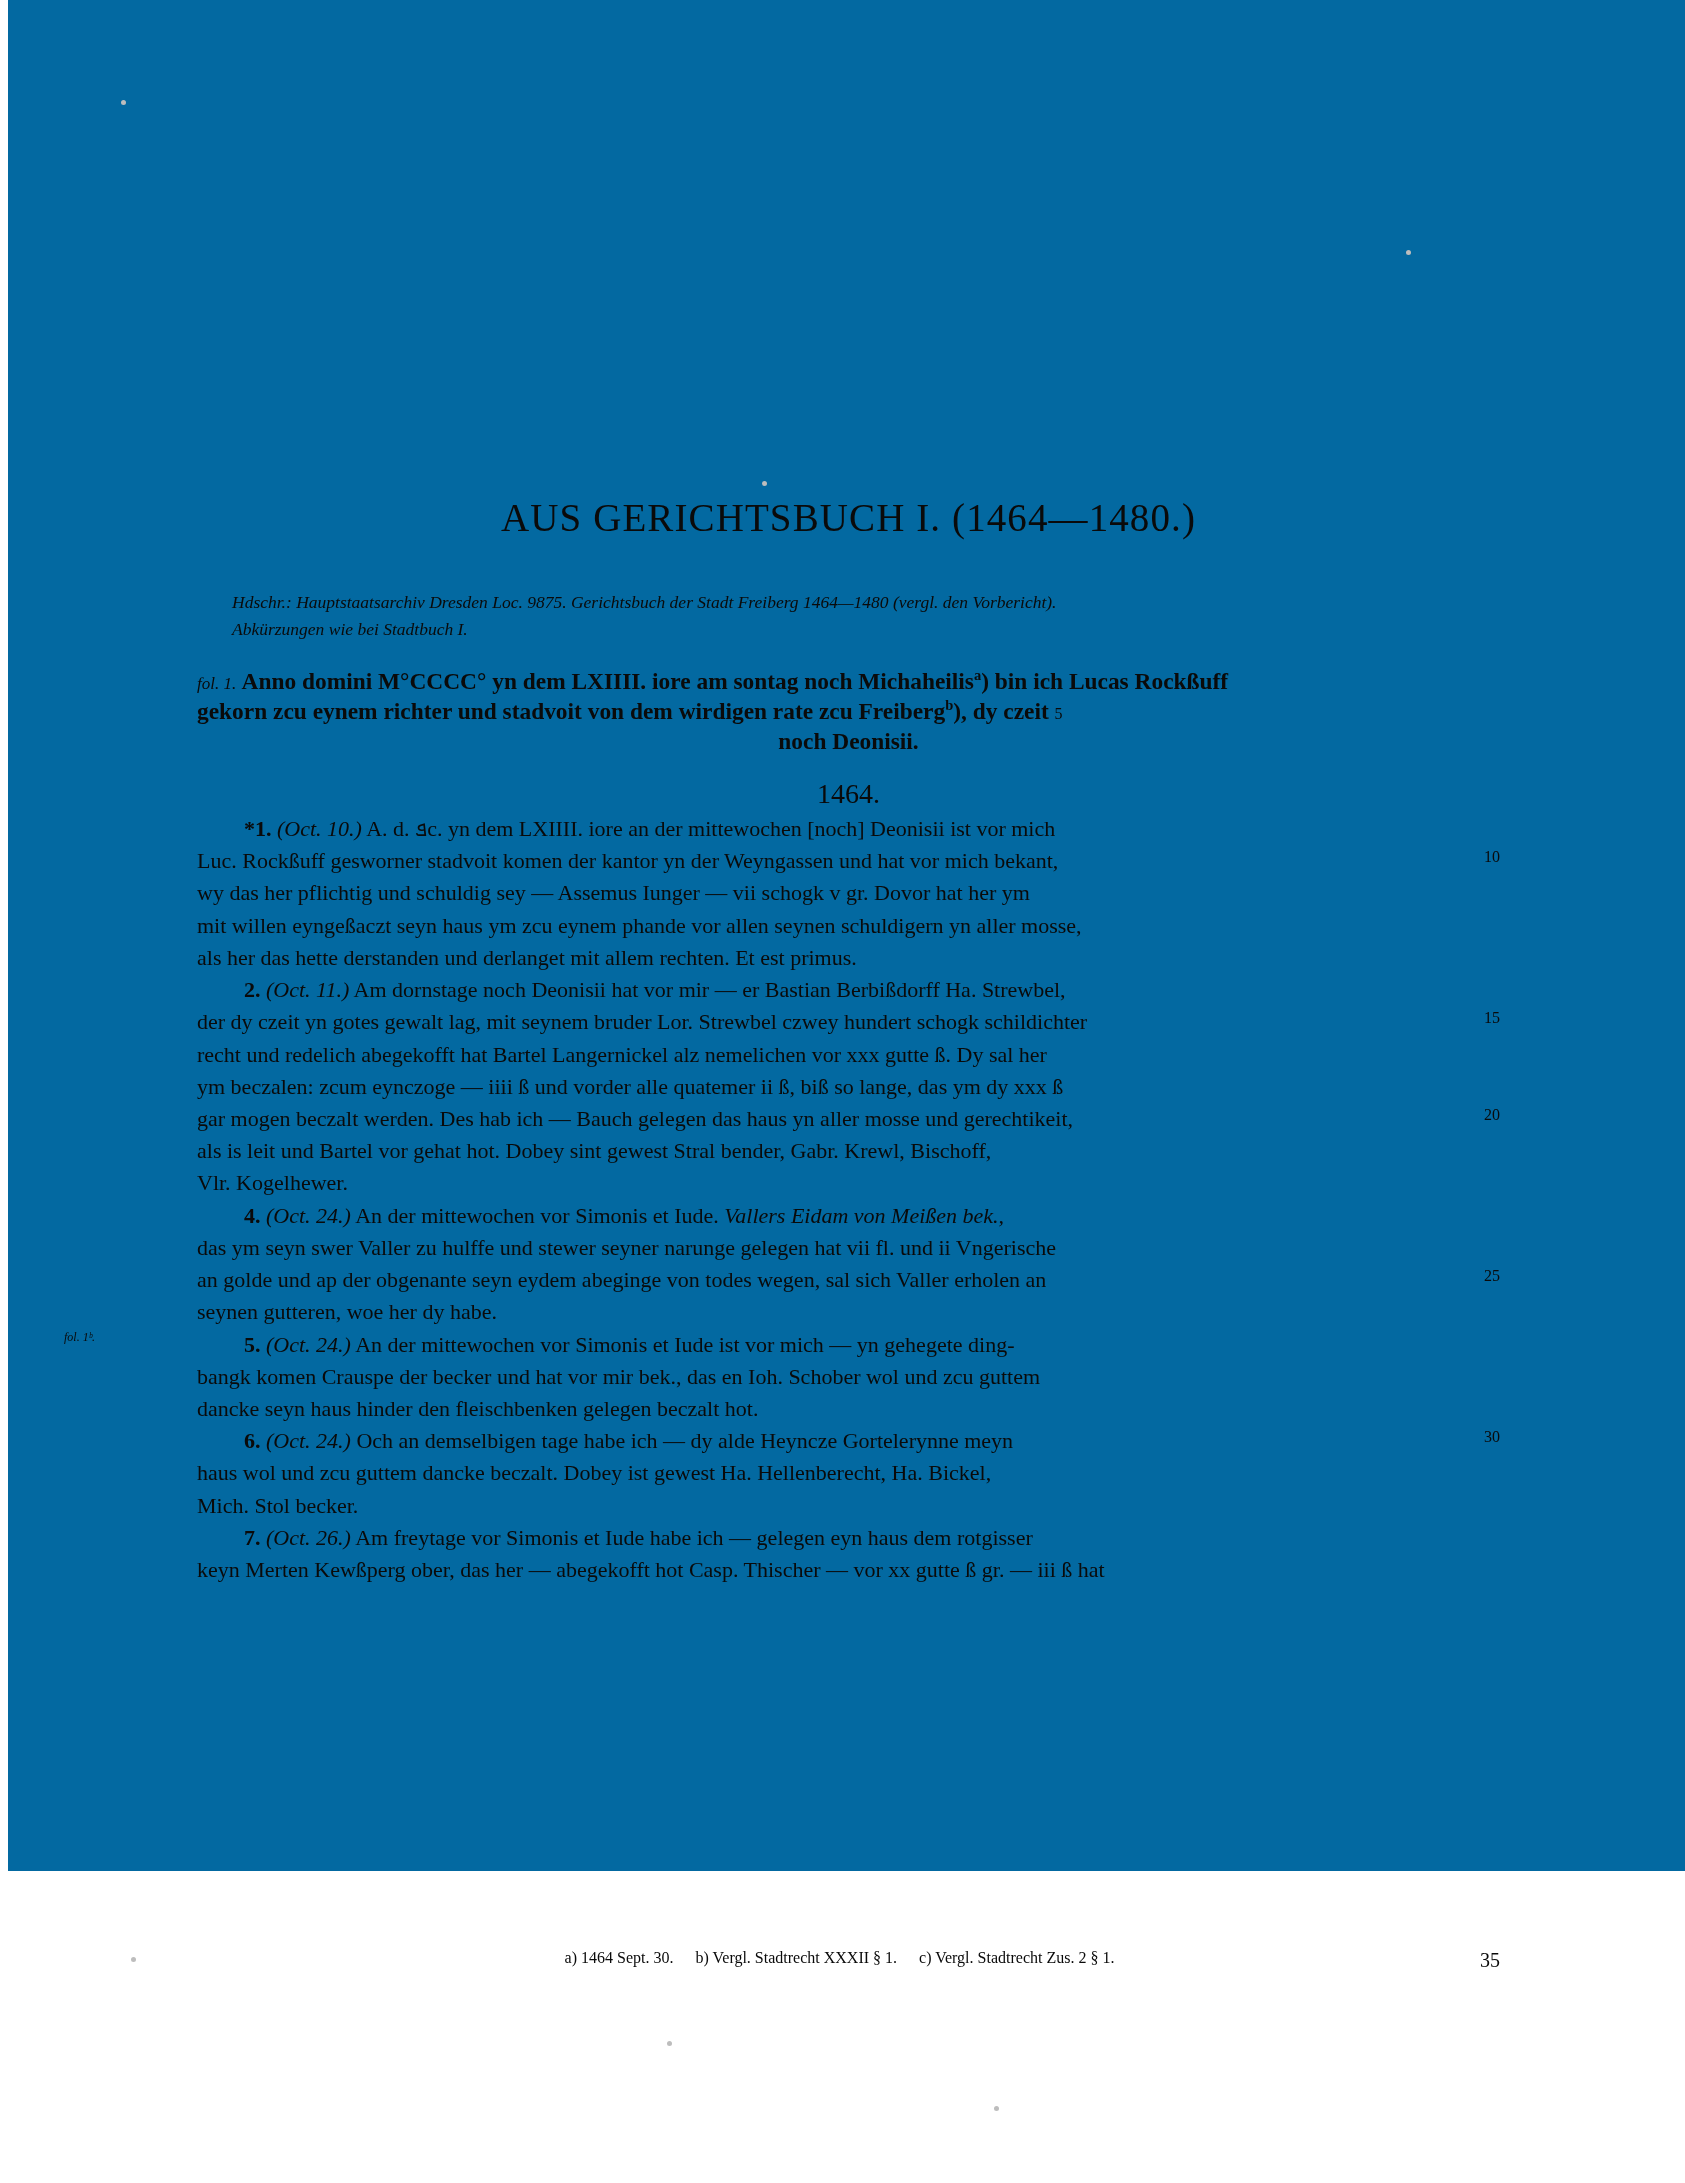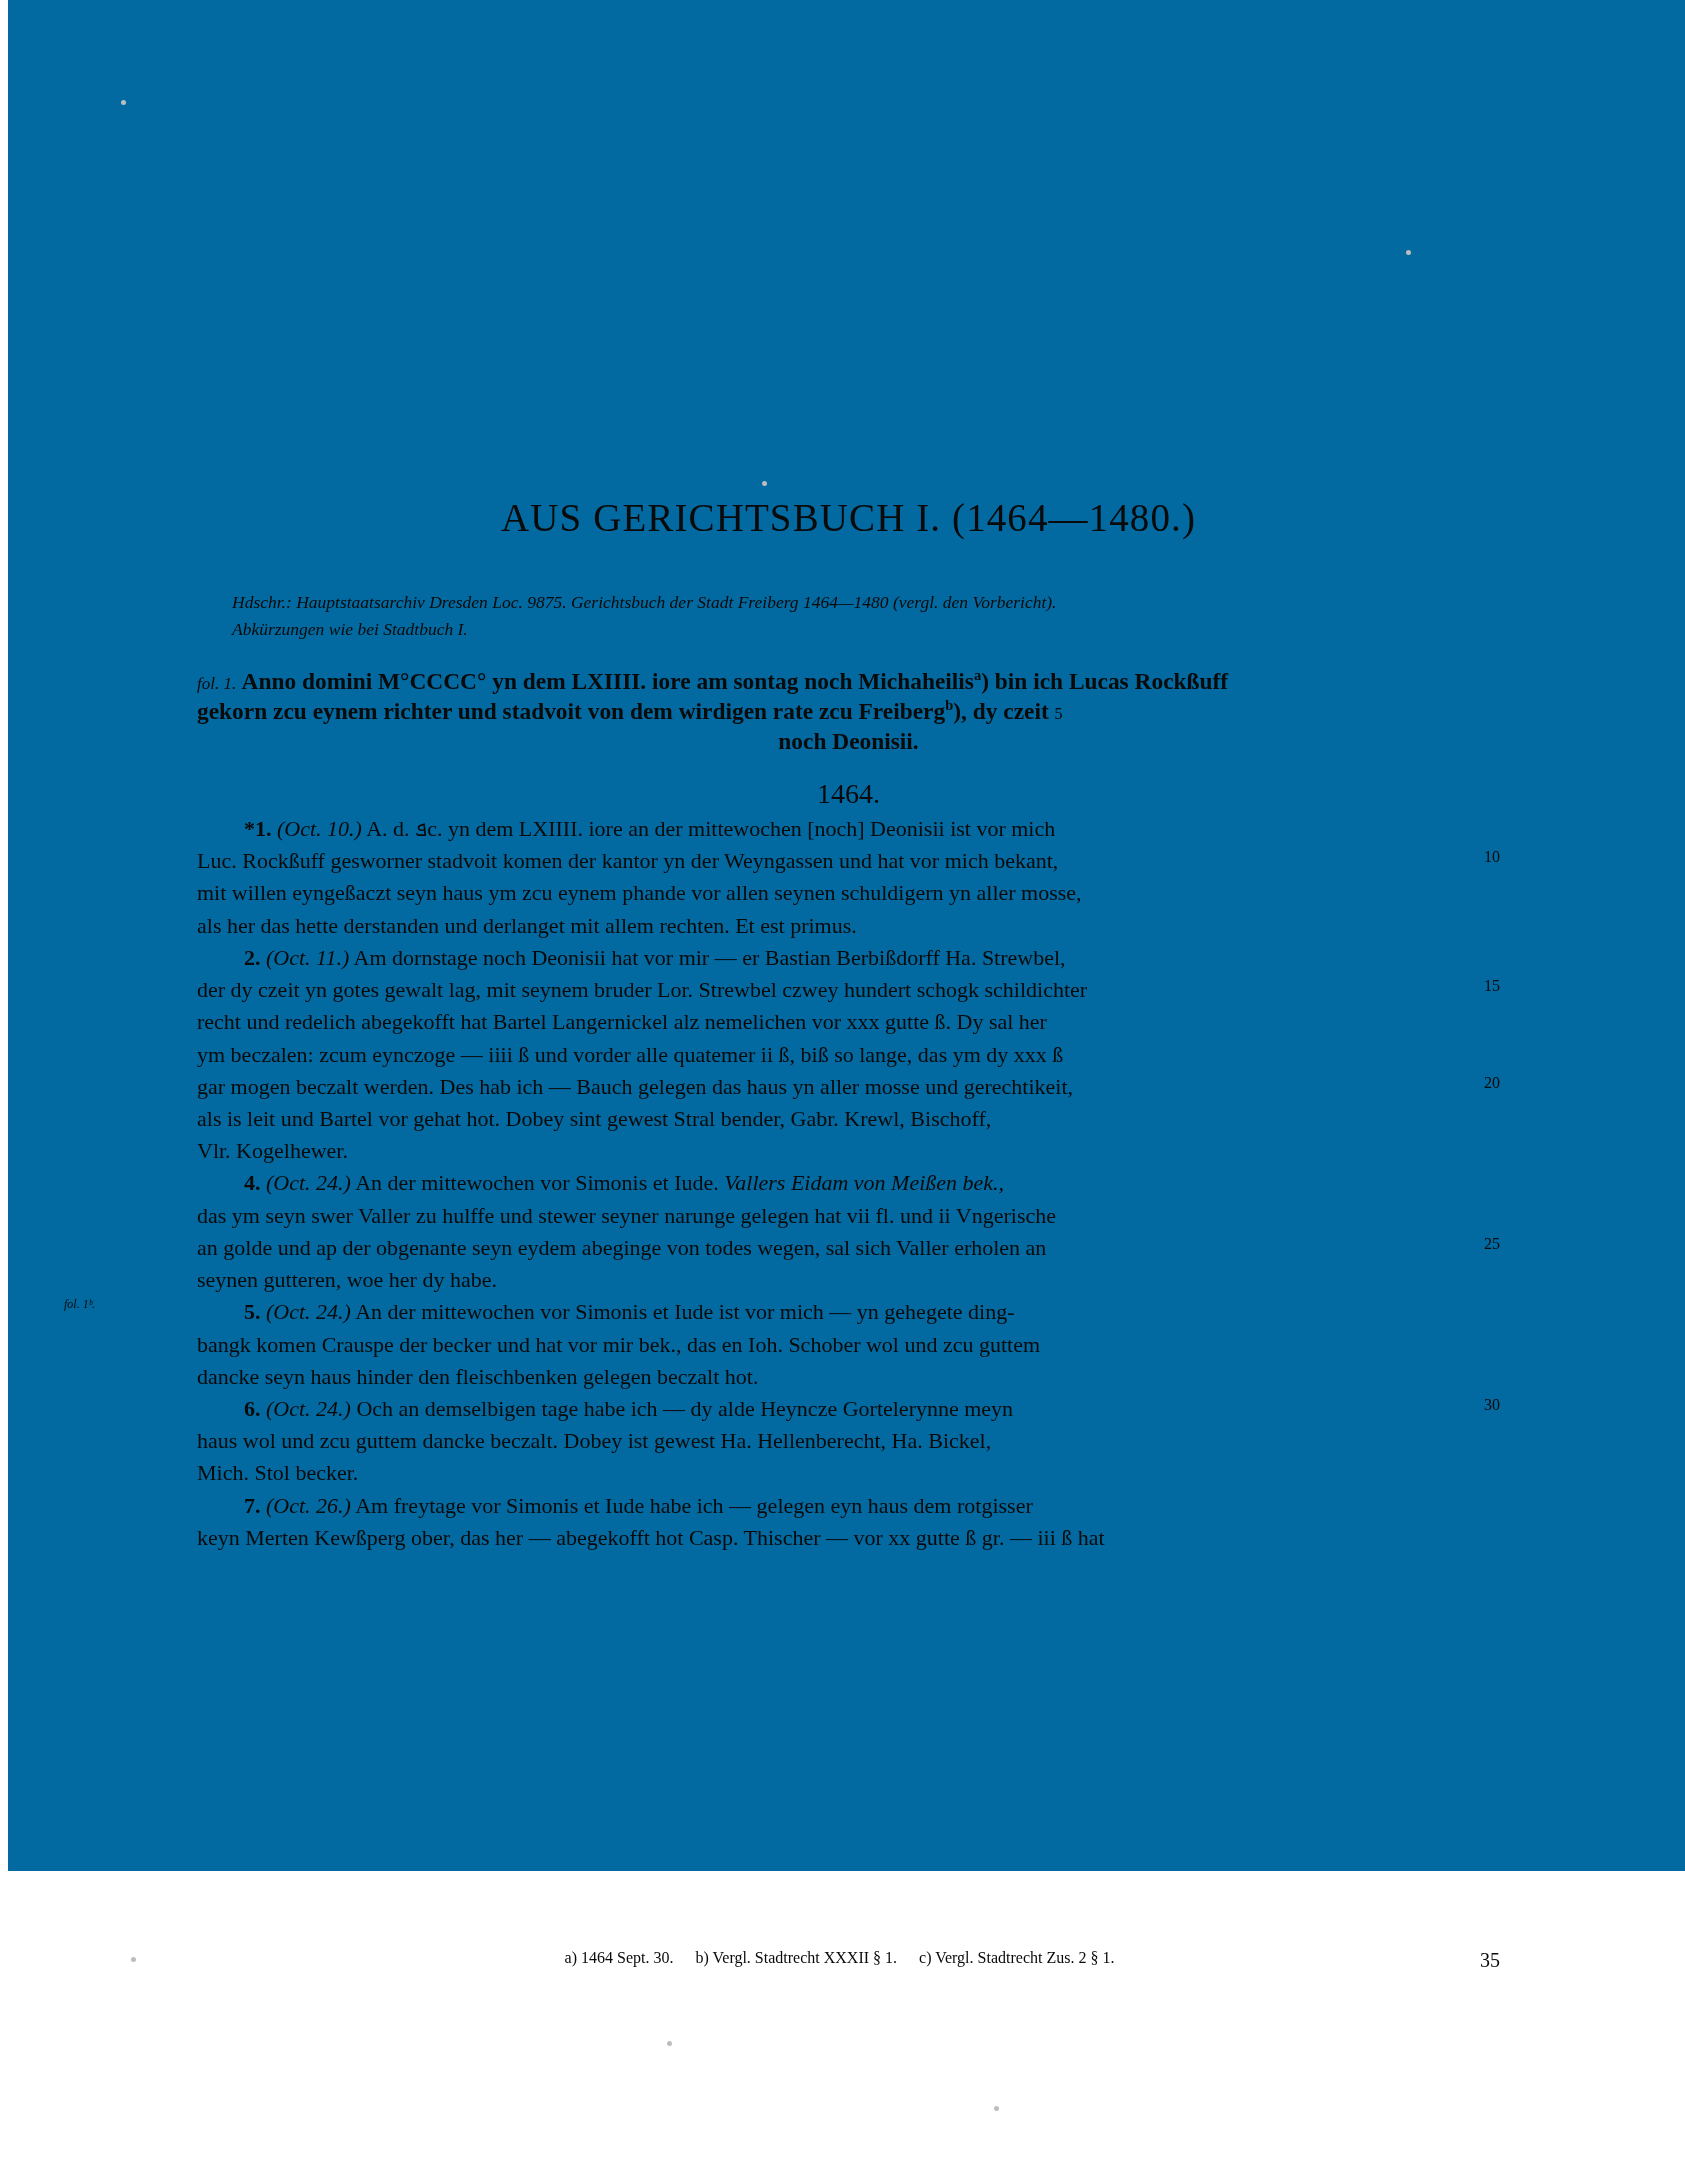--- a/index.html
+++ b/index.html
@@ -181,20 +181,21 @@
     <div class="year-head">1464.</div>
 
     <div class="entries">
 
       <div>
         <span class="ln"><span class="indent"></span><span class="entry-no">*1.</span> <span class="date">(Oct. 10.)</span> <span>A. d. ܦc. yn dem LXIIII. iore an der mittewochen [noch] Deonisii ist vor mich</span></span>
         <span class="ln sp">
             <span class="seg">Luc. Rockßuff gesworner stadvoit komen der kantor yn der Weyngassen und hat vor mich bekant,</span>
             <span class="seg" style="font-size:16px;">10</span>
           </span>
+        <span class="ln">wy das her pflichtig und schuldig sey — Assemus Iunger — vii schogk v gr.  Dovor hat her ym</span>
         <span class="ln">mit willen eyngeßaczt seyn haus ym zcu eynem phande vor allen seynen schuldigern yn aller mosse,</span>
         <span class="ln">als her das hette derstanden und derlanget mit allem rechten.  Et est primus.</span>
       </div>
 
       <div>
         <span class="ln"><span class="indent"></span><span class="entry-no">2.</span> <span class="date">(Oct. 11.)</span> <span>Am dornstage noch Deonisii hat vor mir — er Bastian Berbißdorff Ha. Strewbel,</span></span>
         <span class="ln sp">
             <span class="seg">der dy czeit yn gotes gewalt lag, mit seynem bruder Lor. Strewbel czwey hundert schogk schildichter</span>
             <span class="seg" style="font-size:16px;">15</span>
           </span>

